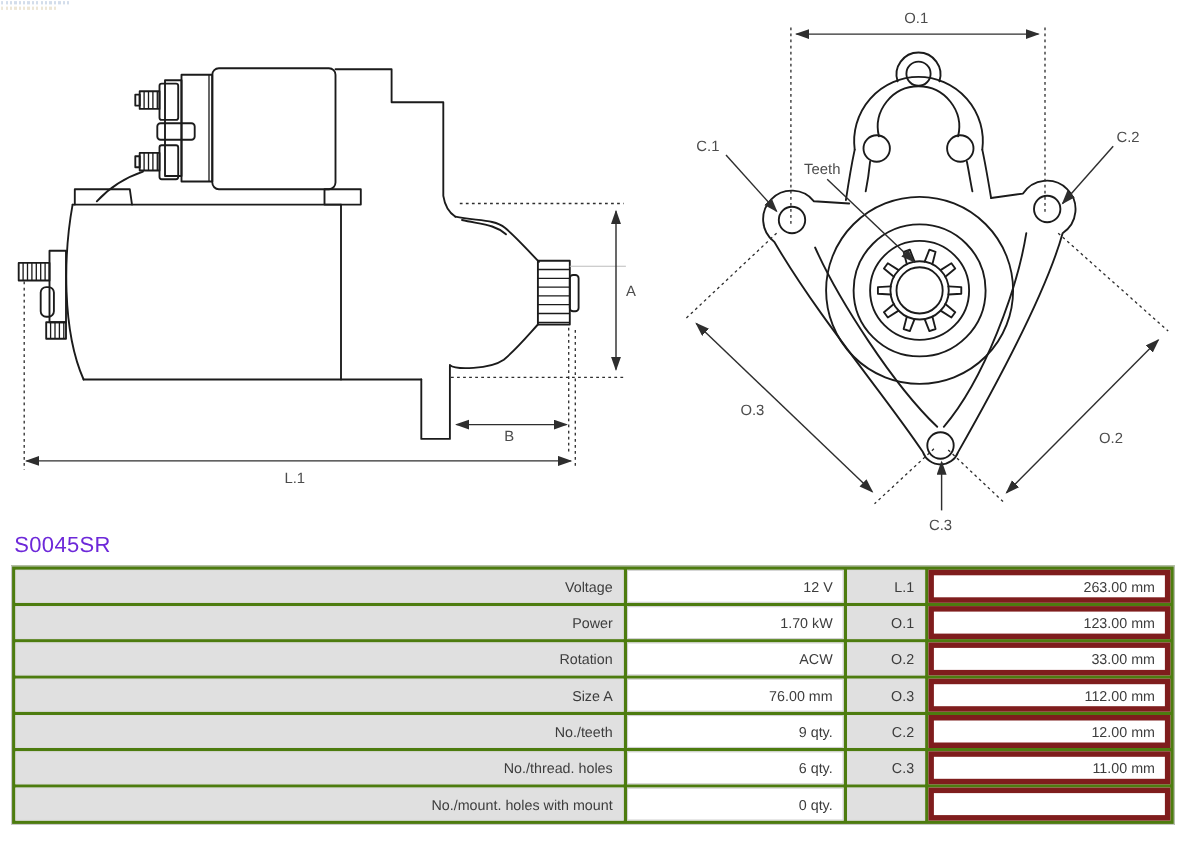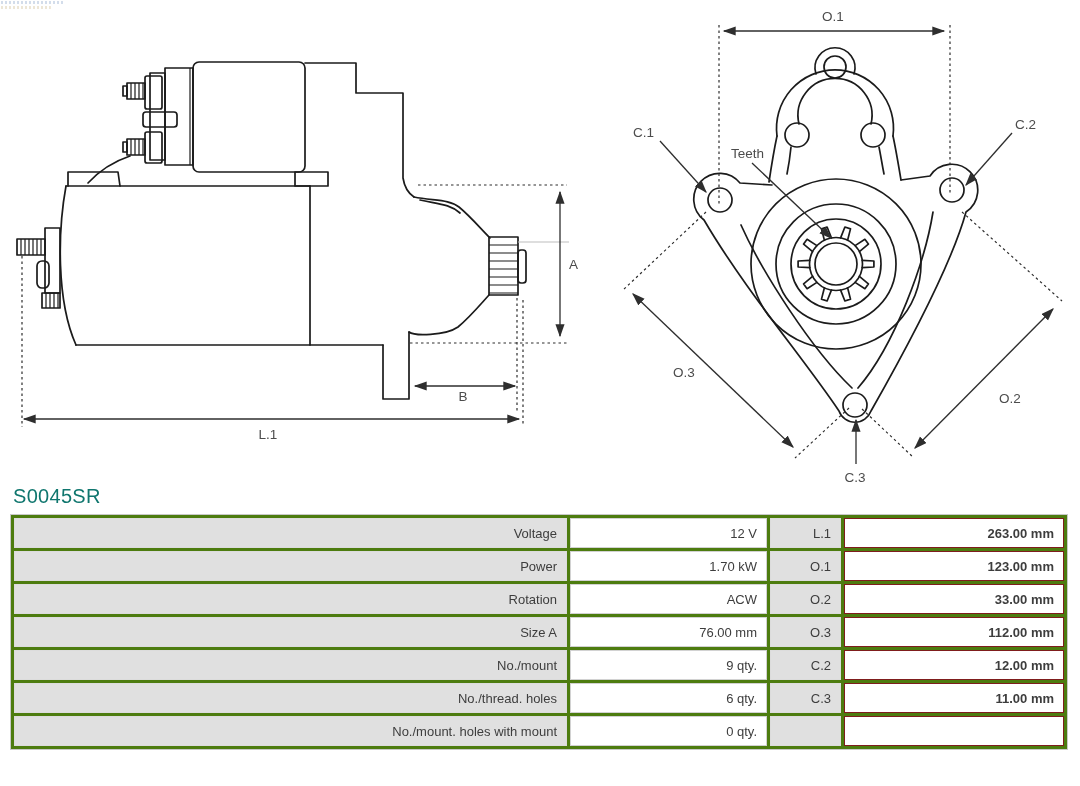--- a/index.html
+++ b/index.html
@@ -16,33 +16,33 @@
   .svg-left{left:0;top:0;width:600px;height:470px;}
   .svg-right{left:600px;top:0;width:480px;height:500px;}
 
   .part  {stroke:#1b1b1b;stroke-width:1.7;fill:none;stroke-linejoin:round;stroke-linecap:round;}
   .thin  {stroke:#1b1b1b;stroke-width:1.2;fill:none;}
   .dim   {stroke:#2e2e2e;stroke-width:1.3;fill:none;}
   .dotl  {stroke:#2e2e2e;stroke-width:1.2;fill:none;stroke-dasharray:2.5 3;}
   .faint {stroke:#bdbdbd;stroke-width:1;fill:none;}
   .lbl   {font-family:"Liberation Sans",sans-serif;font-size:13.5px;fill:#4c4c4c;}
 
-  .part-number{position:absolute;left:13px;top:485px;font-size:20px;color:#0f766e;
+  .part-number{position:absolute;left:13px;top:485px;font-size:20px;color:#6d28d9;
     letter-spacing:.3px;}
 
   .spec-wrap{position:absolute;left:10px;top:514px;}
   table.spec{border-collapse:separate;border-spacing:3px;border:1px solid #c9c9c9;
     table-layout:fixed;width:1056px;background:#4d7c0f;}
   table.spec td{box-sizing:border-box;height:30px;font-size:13px;color:#3d3d3d;
     text-align:right;vertical-align:middle;white-space:nowrap;overflow:hidden;
     padding:0 9px 0 0;}
   td.c-label   {background:#e0e0e0;border:1px solid #dcdcdc;}
   td.c-value   {background:#ffffff;border:1px solid #d2d2d2;padding-right:10px;}
   td.c-dim     {background:#e0e0e0;border:1px solid #dcdcdc;padding-right:6px;}
-  td.c-dimvalue{background:#ffffff;border:1px solid #7f1d1d;padding-right:10px;font-weight:bold;}
+  td.c-dimvalue{background:#ffffff;border:5px solid #7f1d1d;padding-right:10px;}
 </style>
 </head>
 <body>
 
 <div class="page">
 
   <div class="watermark"></div>
 
   <svg class="svg-left" viewBox="0 0 600 470">
     <defs>
@@ -221,21 +221,21 @@
             <td class="c-dim">O.2</td>
             <td class="c-dimvalue">33.00 mm</td>
           </tr>
           <tr>
             <td class="c-label">Size A</td>
             <td class="c-value">76.00 mm</td>
             <td class="c-dim">O.3</td>
             <td class="c-dimvalue">112.00 mm</td>
           </tr>
           <tr>
-            <td class="c-label">No./mount</td>
+            <td class="c-label">No./teeth</td>
             <td class="c-value">9 qty.</td>
             <td class="c-dim">C.2</td>
             <td class="c-dimvalue">12.00 mm</td>
           </tr>
           <tr>
             <td class="c-label">No./thread. holes</td>
             <td class="c-value">6 qty.</td>
             <td class="c-dim">C.3</td>
             <td class="c-dimvalue">11.00 mm</td>
           </tr>

